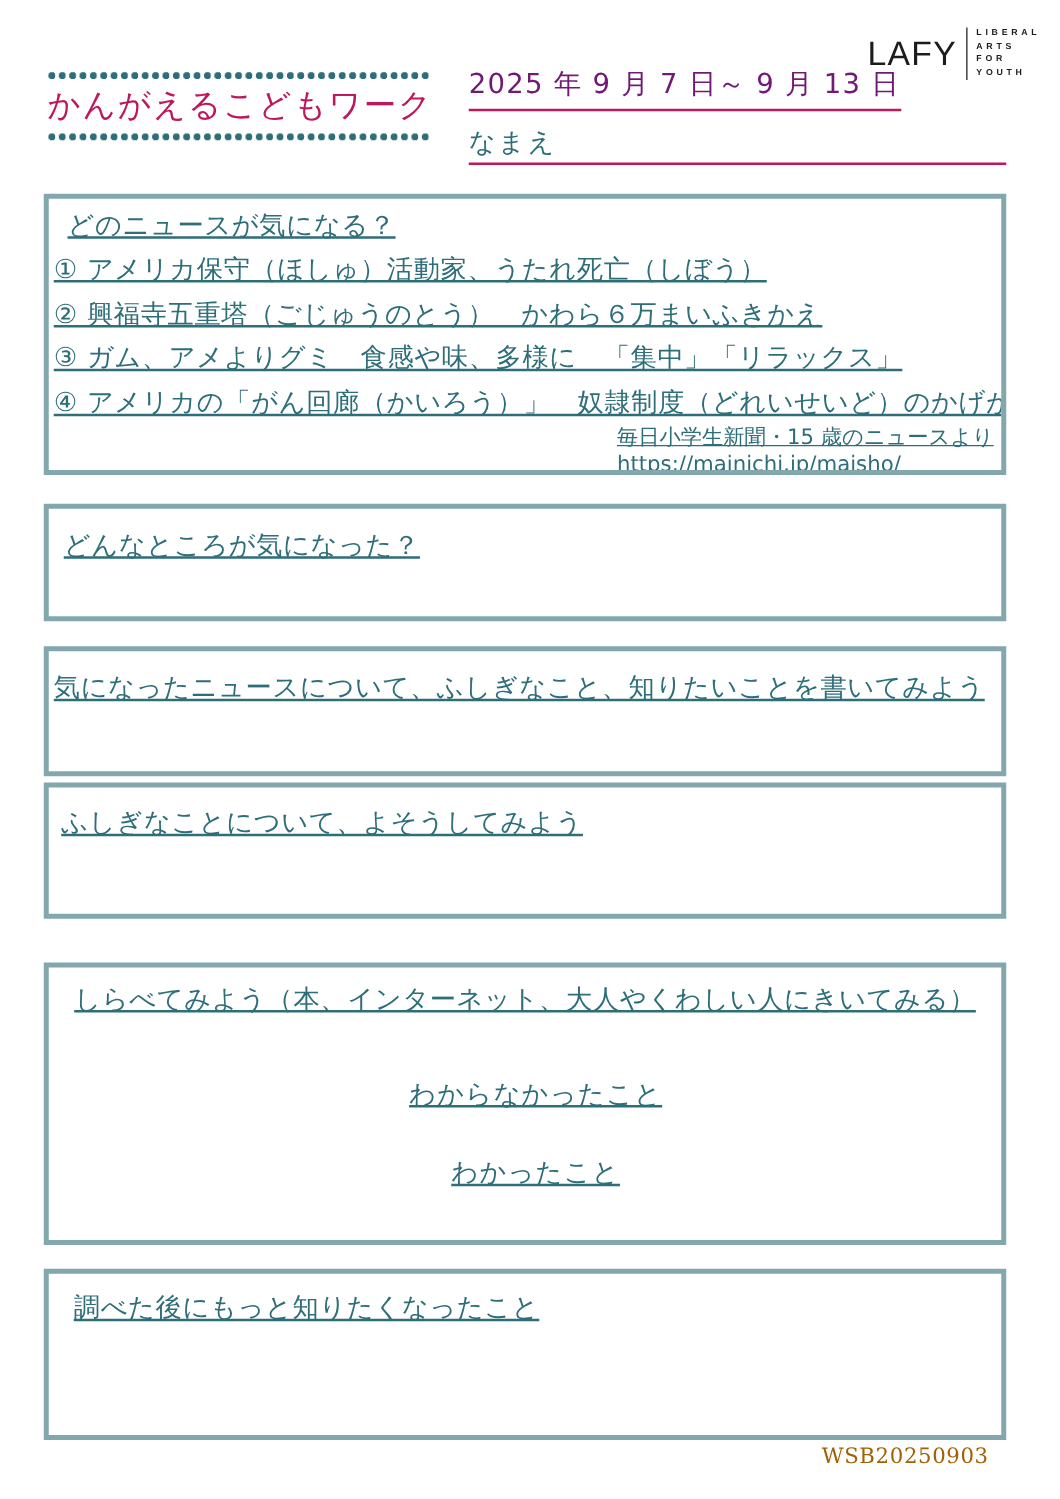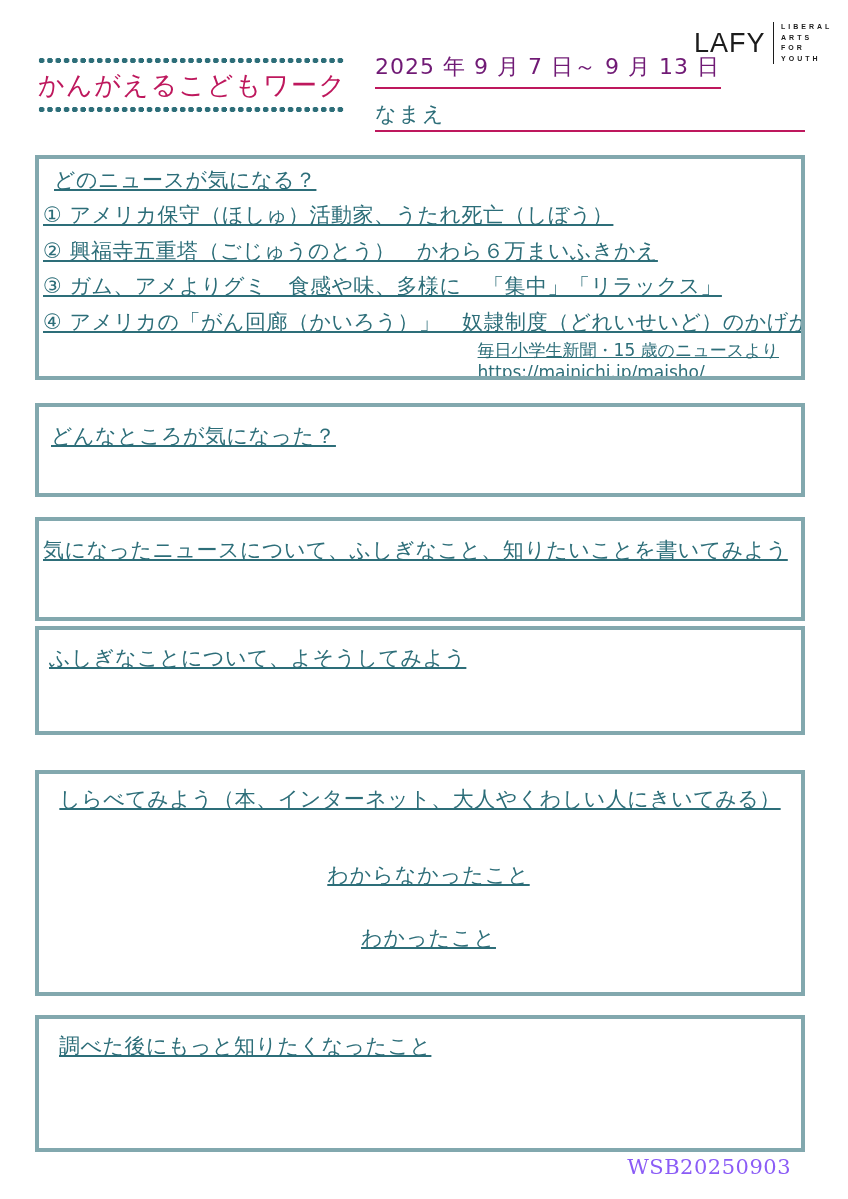--- a/index.html
+++ b/index.html
@@ -57,39 +57,39 @@
     position: absolute; left: 35px; width: 770px;
     border: 4px solid #82a8ae; background: #fff;
     color: #2d6e79; overflow: hidden; text-decoration: underline;
   }
   .box-heading { font-size: 21px; line-height: 32px; letter-spacing: 0.5px; white-space: nowrap; }
 
   .box-news { top: 155px; height: 225px; padding: 5px 6px 0 4px; }
   .box-news .box-heading { padding-left: 11px; margin-bottom: 2px; }
   .news-item { font-size: 21px; line-height: 35.5px; letter-spacing: 0.5px; white-space: nowrap; }
   .source-block {
-    width: max-content; margin-left: auto; margin-right: 16px;
+    width: max-content; margin-left: auto; margin-right: 0;
     text-align: left; font-size: 17px; line-height: 21.5px; color: #2d6e79;
   }
 
   .box-noticed  { top: 403px;  height: 94px;  padding: 13px 10px 0 12px; }
   .box-wonder   { top: 517px;  height: 104px; padding: 13px 10px 0 4px; }
   .box-predict  { top: 626px;  height: 109px;  padding: 12px 10px 0 10px; }
   .box-research { top: 770px;  height: 226px; padding: 9px 10px 0 10px; text-align: center; }
   .box-more     { top: 1015px; height: 137px; padding: 11px 10px 0 20px; }
 
   .sub-label { font-size: 21px; letter-spacing: 1px; padding-left: 17px; line-height: 30px; white-space: nowrap; }
   .sub-label.first  { margin-top: 33px; }
   .sub-label.second { margin-top: 45px; }
 
   
   .footer-code {
     position: absolute; top: 1155px; right: 57px;
     font-family: "DejaVu Serif", serif;
-    font-size: 21px; color: #8b5cf6; letter-spacing: 0.5px;
+    font-size: 17px; color: #a16207; letter-spacing: 0.5px;
   }
 </style>
 </head>
 <body>
 
 <div class="page">
 
   <div class="logo">
     <span class="logo-brand">LAFY</span>
     <span class="logo-sep"></span>

